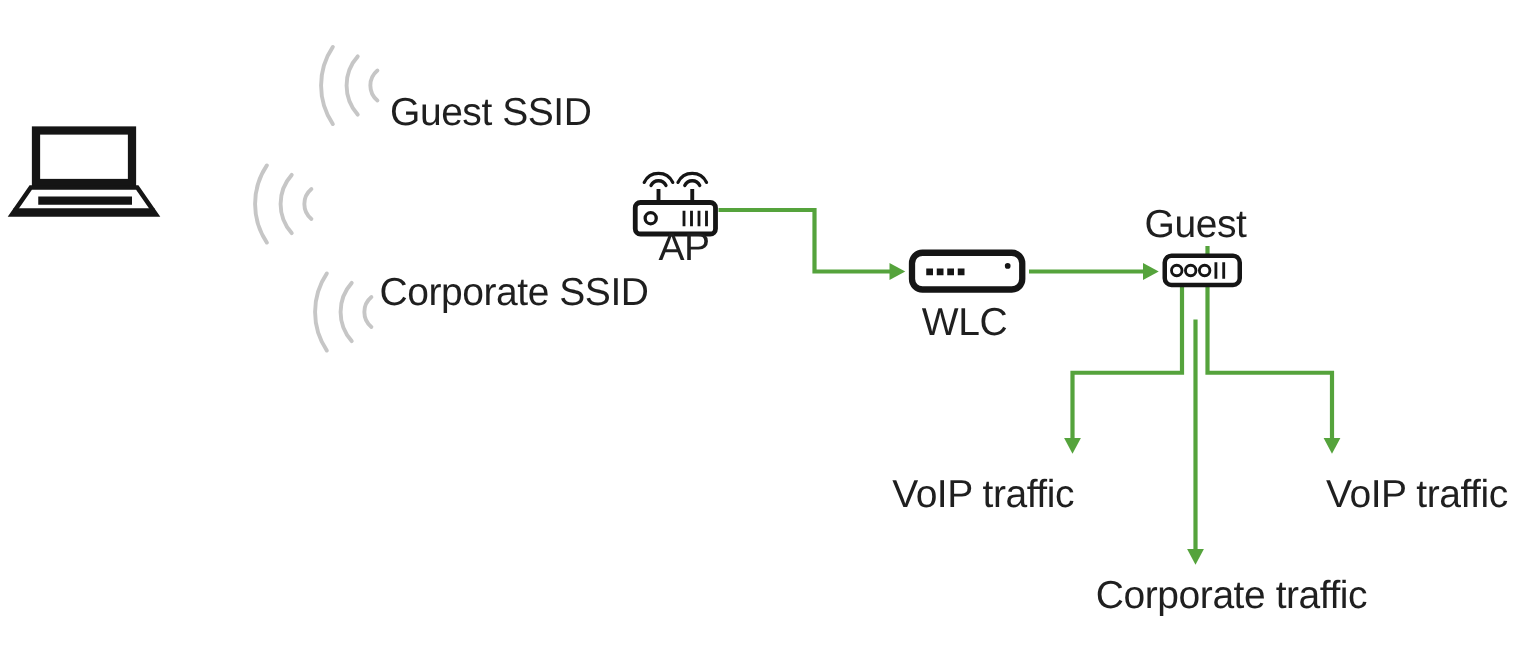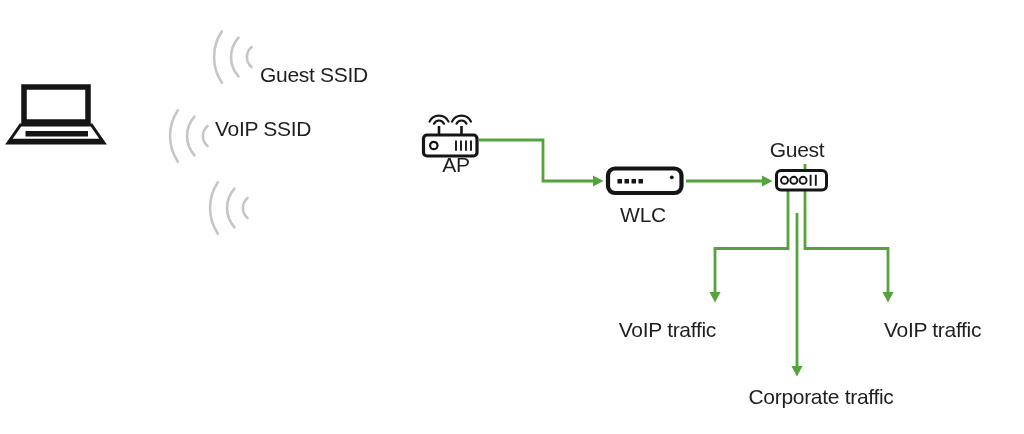--- a/index.html
+++ b/index.html
@@ -14,21 +14,21 @@
     position:relative;
     width:1024px;height:434px;
     background:var(--background);
     font-family:"Liberation Sans", sans-serif;
     overflow:hidden;
   }
   .diagram-svg{position:absolute;left:0;top:0;}
   .label{
     position:absolute;
     white-space:nowrap;
-    font-size:21px;
+    font-size:26px;
     line-height:23px;
     color:var(--ink);
     letter-spacing:-0.3px;
   }
   .label.center{transform:translateX(-50%);}
   .label.right-anchor{transform:translateX(-100%);}
   
   .green-line{stroke:var(--accent-green);stroke-width:2.8;fill:none;}
   .green-head{fill:var(--accent-green);stroke:none;}
   .arc-stroke{stroke:var(--arc-gray);stroke-width:2.6;fill:none;stroke-linecap:round;}
@@ -111,21 +111,21 @@
     <g>
       <rect class="device-box" x="776.5" y="170.5" width="50" height="19.5" rx="4.5" stroke-width="3"></rect>
       <circle class="ink-stroke" cx="784.5" cy="180.3" r="3.5" stroke-width="1.9"></circle>
       <circle class="ink-stroke" cx="793.8" cy="180.3" r="3.5" stroke-width="1.9"></circle>
       <circle class="ink-stroke" cx="803.1" cy="180.3" r="3.5" stroke-width="1.9"></circle>
       <path class="ink-stroke" stroke-width="1.9" d="M 810.6,174.8 V 185.8 M 815.8,174.8 V 185.8"></path>
     </g>
   </svg>
 
   <div class="label" style="left:260px;top:63px;">Guest SSID</div>
-  <div class="label" style="left:215px;top:117px;">VoIP SSID</div>
+  <div class="label" style="left:253px;top:183px;">Corporate SSID</div>
 
   <div class="label center" style="left:456px;top:153px;">AP</div>
   <div class="label center" style="left:643px;top:203px;text-align:right;">WLC</div>
   <div class="label center" style="left:797px;top:138px;">Guest</div>
 
   <div class="label right-anchor" style="left:716px;top:318px;">VoIP traffic</div>
   <div class="label" style="left:884px;top:318px;">VoIP traffic</div>
   <div class="label center" style="left:821px;top:385px;">Corporate traffic</div>
 
 </div>

